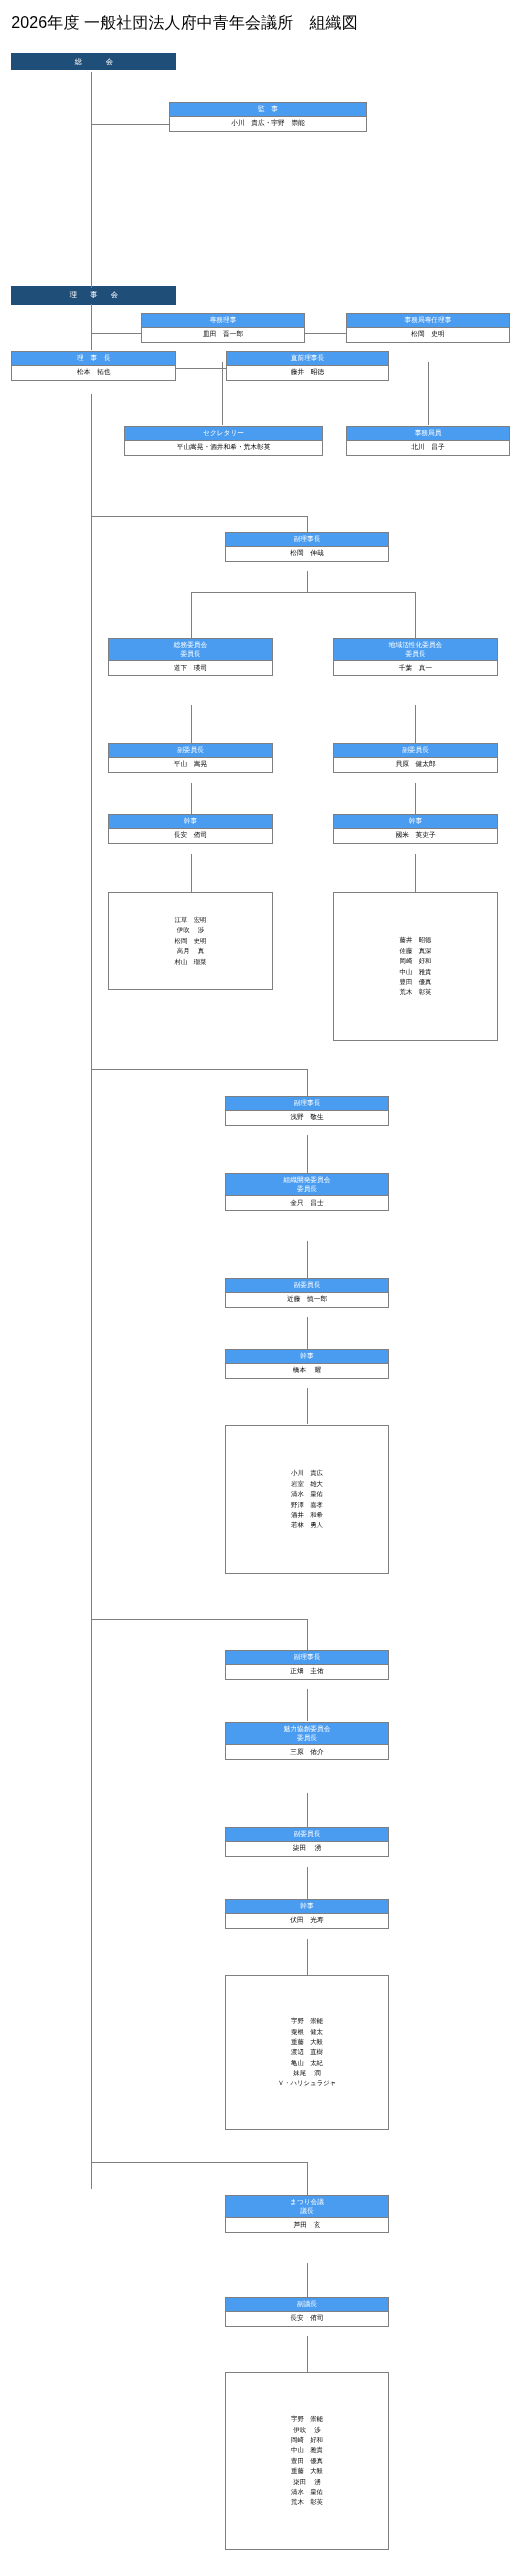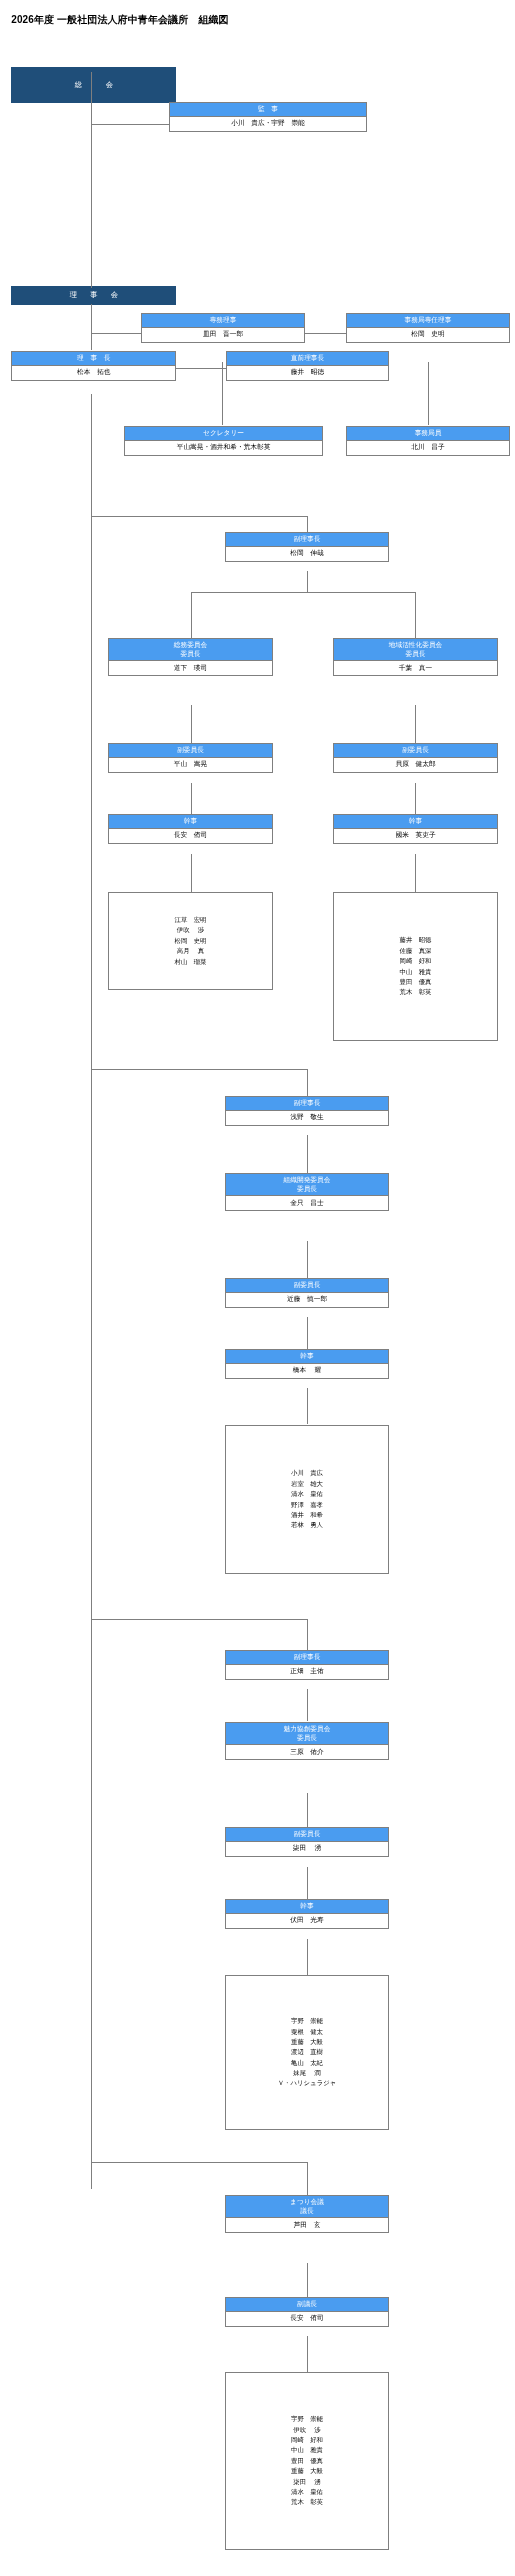--- a/index.html
+++ b/index.html
@@ -14,23 +14,23 @@
     width: 515px;
     height: 2895px;
     background: #ffffff;
     overflow: hidden;
   }
 
   
   #chart-title {
     position: absolute;
     left: 11.3px; top: 13.4px;
-    font-size: 10px;
+    font-size: 16px;
     color: #000000;
-    font-weight: bold;
+    font-weight: normal;
     white-space: nowrap;
     letter-spacing: 0.1px;
   }
 
   
   .ln { position: absolute; background: #7f7f7f; }
   .ln.v { width: 0.8px; }
   .ln.h { height: 0.8px; }
 
   
@@ -90,21 +90,21 @@
     text-align: center;
   }
 </style>
 </head>
 <body>
 
 <div id="page">
 
   <div id="chart-title">2026年度 一般社団法人府中青年会議所　組織図</div>
 
-  <div class="band" style="left:11.3px; top:67px; width:165px; height:36px;">総　　会</div>
+  <div class="band" style="left:11.3px; top:53px; width:165px; height:17px;">総　　会</div>
 
   <div class="band" style="left:11.3px; top:286px; width:165px; height:18.5px;">理　事　会</div>
 
   <div class="ln v" style="left:91px; top:72px; height:216px;"></div>
   <div class="ln h" style="left:91px; top:124px; width:78px;"></div>
 
   <div class="node" style="left:169px; top:102px; width:198px;">
     <div class="hdr">監　事</div>
     <div class="bdy">小川　貴広・宇野　崇能</div>
   </div>

